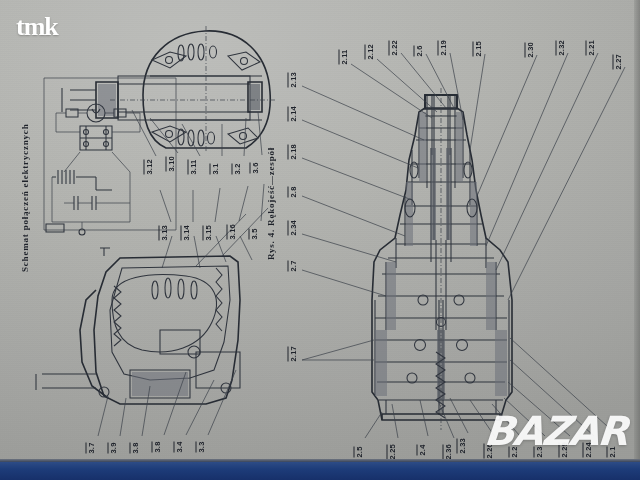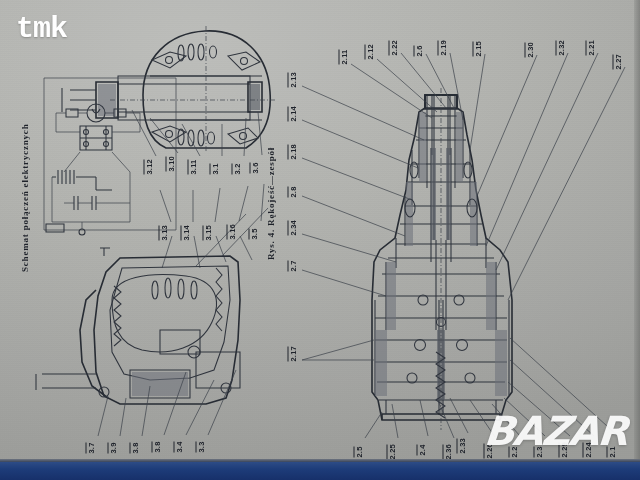--- a/index.html
+++ b/index.html
@@ -36,22 +36,22 @@
        font-size:7.5px;font-weight:bold;color:#20242c;
        transform-origin:left bottom;white-space:nowrap;letter-spacing:.2px;
        border-top:1.1px solid #20242c;padding-top:.5px;line-height:8px;}
   .lab.r90{transform:rotate(-90deg);}
   .cap{position:absolute;font-family:"Liberation Serif",serif;font-size:9px;
        font-weight:bold;color:#1e222a;white-space:nowrap;letter-spacing:.8px;
        transform-origin:left bottom;}
   .cap.r90{transform:rotate(-90deg);}
   .capSm{font-size:7.5px;letter-spacing:.5px;font-weight:bold;font-style:italic;}
 
-  .wm-tmk{position:absolute;left:16px;top:12px;font-family:Liberation Mono, monospace;
-       font-size:30px;font-weight:bold;color:#ffffff;letter-spacing:-1px;
+  .wm-tmk{position:absolute;left:16px;top:12px;font-family:Liberation Serif, serif;
+       font-size:26px;font-weight:bold;color:#ffffff;letter-spacing:-1px;
        text-shadow:0 1px 2px rgba(0,0,0,.25);}
   .wm-bazar{position:absolute;right:10px;bottom:26px;font-family:"DejaVu Sans",sans-serif;
        font-size:40px;font-weight:bold;color:rgba(255,255,255,.92);
        letter-spacing:-2px;font-style:italic;
        transform:skewX(-8deg);text-shadow:0 1px 3px rgba(0,0,0,.22);}
 </style>
 </head>
 <body>
 
 <div id="page">

